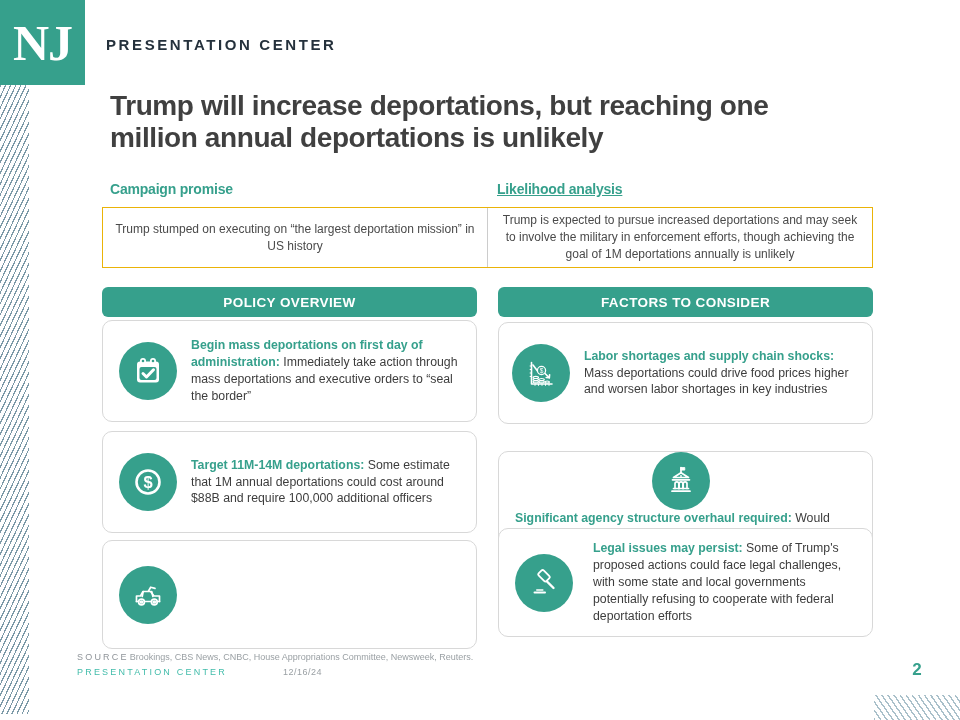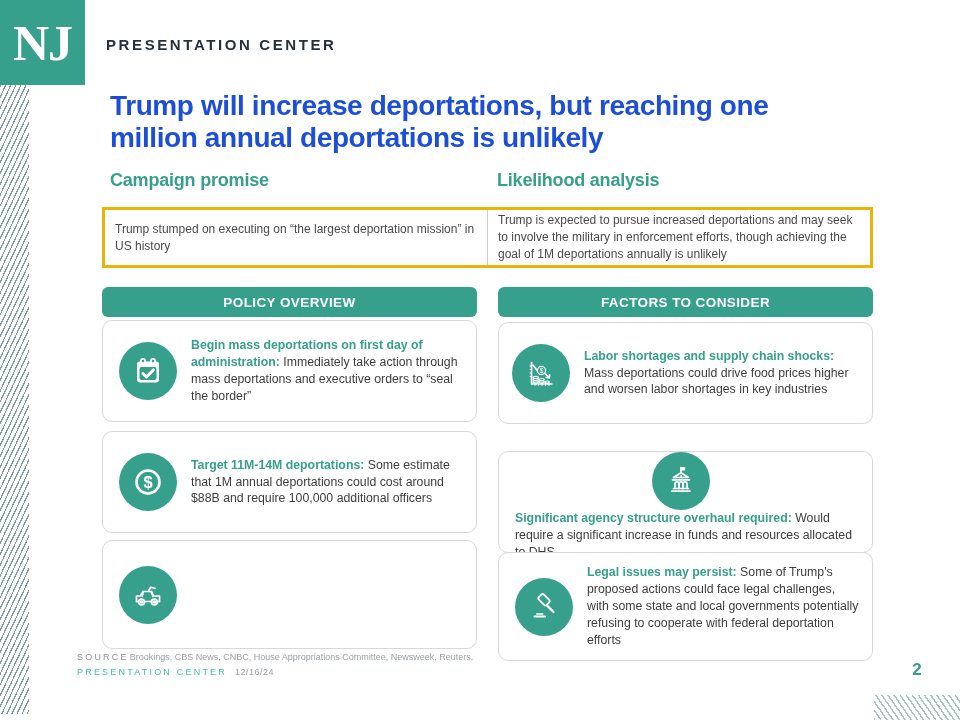--- a/index.html
+++ b/index.html
@@ -22,31 +22,31 @@
   .hatch-left {
     position: absolute; left: 0; top: 85px; width: 29px; height: 629px;
     background: repeating-linear-gradient(115deg, #7C9AA8 0 1.2px, transparent 1.2px 4.6px);
   }
   .hatch-br {
     position: absolute; left: 874px; top: 695px; width: 86px; height: 25px;
     background: repeating-linear-gradient(55deg, #A9C0CA 0 1.4px, transparent 1.4px 5px);
   }
   .title {
     position: absolute; left: 110px; top: 90px; width: 760px;
-    font-size: 28px; line-height: 1.15; font-weight: bold; color: #1d4ed8; letter-spacing: -0.4px;
+    font-size: 28px; line-height: 1.15; font-weight: bold; color: #404040; letter-spacing: -0.4px;
   }
   .cmp-header {
-    position: absolute; top: 170px; font-size: 18px; font-weight: bold;
+    position: absolute; top: 181px; font-size: 14px; font-weight: bold;
     color: var(--teal, #36A08C); letter-spacing: -0.2px;
   }
   .cmp-left  { left: 110px; }
-  .cmp-right { left: 497px; }
+  .cmp-right { left: 497px; text-decoration: underline; }
   .cmp-table {
     position: absolute; left: 102px; top: 207px; width: 771px; height: 61px;
-    border: 3px solid #eab308; display: flex;
+    border: 1px solid #eab308; display: flex; text-align: center;
   }
   .cmp-cell {
     width: 385px; padding: 6px 10px; font-size: 12px; line-height: 1.4; color: #4a4a4a;
     display: flex; flex-direction: column; justify-content: center;
   }
   .cmp-cell.right { width: 386px; border-left: 1px solid #CCCCCC; }
   .bar {
     position: absolute; top: 287px; width: 375px; height: 30px; border-radius: 6px;
     background: var(--teal, #36A08C); color: #fff; font-weight: bold; font-size: 13.5px;
     letter-spacing: 0.4px; display: flex; align-items: center; justify-content: center;
@@ -55,34 +55,34 @@
   .bar-right { left: 498px; }
   .card {
     position: absolute; background: #fff; border: 1px solid #D8D8D8; border-radius: 10px;
     display: flex; align-items: center; padding: 0 12px 0 16px;
   }
   .pos-l1 { left:102px; top:320px; width:375px; height:102px; }
   .pos-l2 { left:102px; top:431px; width:375px; height:102px; }
   .pos-l3 { left:102px; top:540px; width:375px; height:109px; }
   .pos-r1 { left:498px; top:322px; width:375px; height:102px;padding-left:13px; }
   .pos-r2 { left:498px; top:451px; width:375px; height:102px;flex-direction:column; }
-  .pos-r3 { left:498px; top:552px; width:375px; height:109px; }
+  .pos-r3 { left:498px; top:528px; width:375px; height:109px;gap:6px; }
   .ic {
     flex: none; width: 58px; height: 58px; border-radius: 50%;
     background: var(--teal, #36A08C); display: flex; align-items: center; justify-content: center;
     margin-right: 14px;
   }
   .itext { font-size: 12.3px; line-height: 1.37; color: #3d3d3d; }
   .lead  { color: var(--teal, #36A08C); font-weight: bold; }
   .footer { position: absolute; left: 77px; top: 652px; font-size: 9px; }
   .f-line { margin-bottom: 5px; }
   .f-src-label { color: #8F9499; letter-spacing: 2.2px; margin-right: 1px; }
   .f-src  { color: #9AA0A4; }
   .f-pc   { color: var(--teal_footer, #41BCAA); letter-spacing: 2.2px; margin-right: 8px; }
-  .f-date { color: #9AA0A4; letter-spacing: 0.5px; }
+  .f-date { color: #9AA0A4; letter-spacing: 0.5px; margin-left: 48px; }
   .page-num {
     position: absolute; left: 905px; top: 660px; width: 24px; text-align: center;
     color: var(--teal, #36A08C); font-weight: bold; font-size: 17px;
   }
   svg { display: block; }
 </style>
 </head>
 <body>
 
 <div class="slide">

